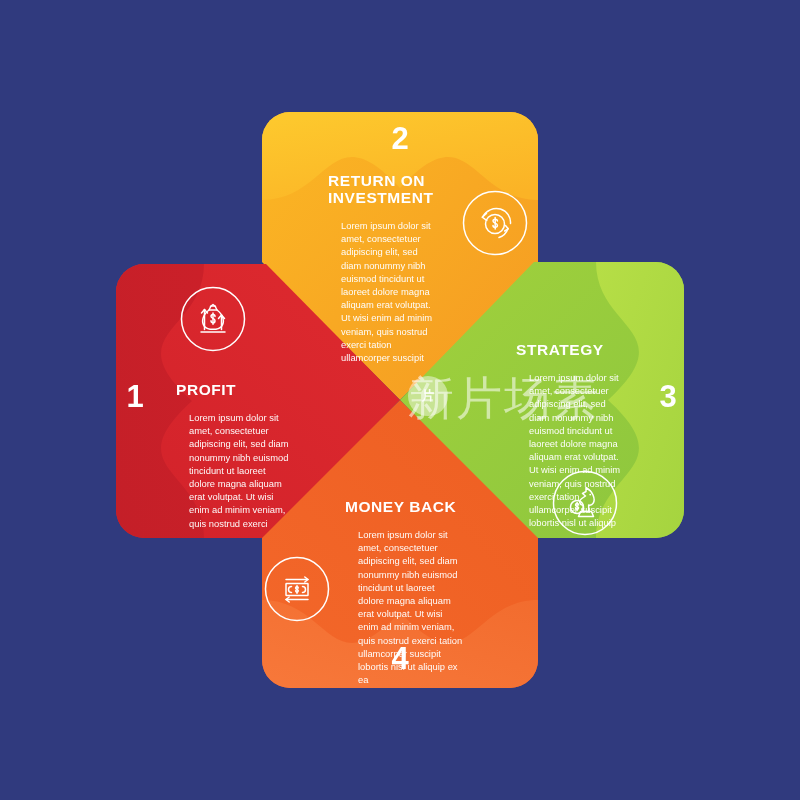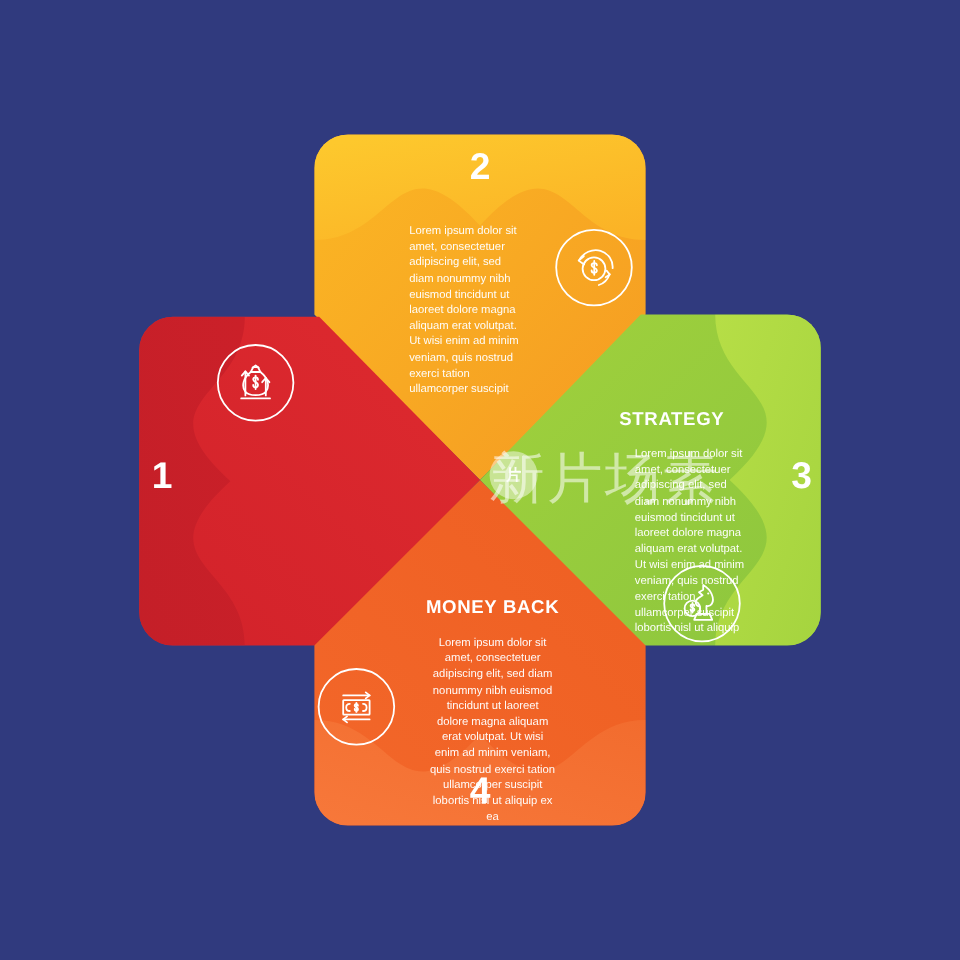--- a/index.html
+++ b/index.html
@@ -66,21 +66,21 @@
   .icon-wrap {
     position: absolute;
   }
   .icon-wrap svg {
     display: block;
   }
   
   #blk-roi      { left: 328px; top: 172px; width: 125px; }
   #blk-profit   { left: 176px; top: 381px; width: 127px; }
   #blk-strategy { left: 516px; top: 341px; width: 125px; }
-  #blk-money    { left: 345px; top: 498px; width: 131px; text-align: center; }
+  #blk-money    { left: 345px; top: 498px; width: 131px; }
 
   #num-1 { left: 112px;  top: 381px; width: 46px; }
   #num-2 { left: 377px;  top: 123px; width: 46px; }
   #num-3 { left: 645px;  top: 381px; width: 46px; }
   #num-4 { left: 377px;  top: 643px; width: 46px; }
 
   #icon-roi      { left: 462px; top: 190px; }
   #icon-profit   { left: 180px; top: 286px; }
   #icon-strategy { left: 552px; top: 470px; }
   #icon-money    { left: 264px; top: 556px; }
@@ -225,22 +225,27 @@
     </g>
   </svg>
 
   <div class="txt-layer">
 
     <div class="num" id="num-1">1</div>
     <div class="num" id="num-2">2</div>
     <div class="num" id="num-3">3</div>
     <div class="num" id="num-4">4</div>
 
+    <div class="block" id="blk-profit">
+      <p class="heading">PROFIT</p>
+      <p class="body">Lorem ipsum dolor sit amet, consectetuer adipiscing elit, sed diam nonummy nibh euismod tincidunt ut laoreet dolore magna aliquam erat volutpat. Ut wisi enim ad minim veniam, quis nostrud exerci</p>
+    </div>
 
     <div class="block" id="blk-roi">
+      <p class="heading">RETURN ON INVESTMENT</p>
       <p class="body">Lorem ipsum dolor sit amet, consectetuer adipiscing elit, sed diam nonummy nibh euismod tincidunt ut laoreet dolore magna aliquam erat volutpat. Ut wisi enim ad minim veniam, quis nostrud exerci tation ullamcorper suscipit</p>
     </div>
 
     <div class="block" id="blk-strategy">
       <p class="heading">STRATEGY</p>
       <p class="body">Lorem ipsum dolor sit amet, consectetuer adipiscing elit, sed diam nonummy nibh euismod tincidunt ut laoreet dolore magna aliquam erat volutpat. Ut wisi enim ad minim veniam, quis nostrud exerci tation ullamcorper suscipit lobortis nisl ut aliquip</p>
     </div>
 
     <div class="block" id="blk-money">
       <p class="heading">MONEY BACK</p>

